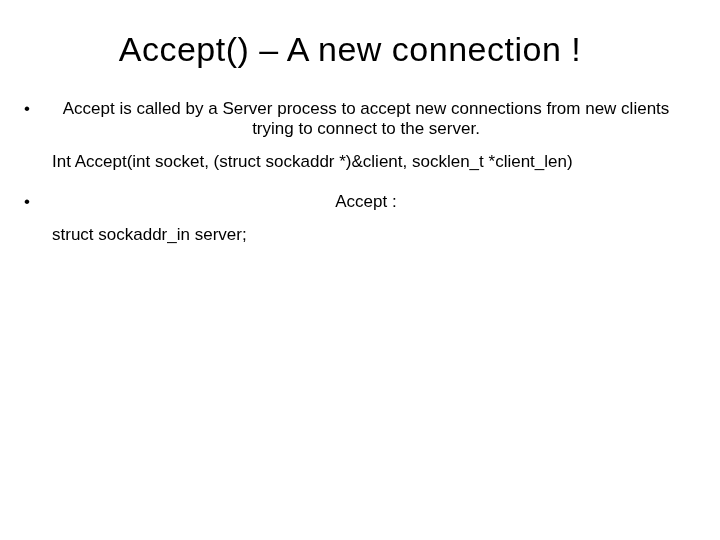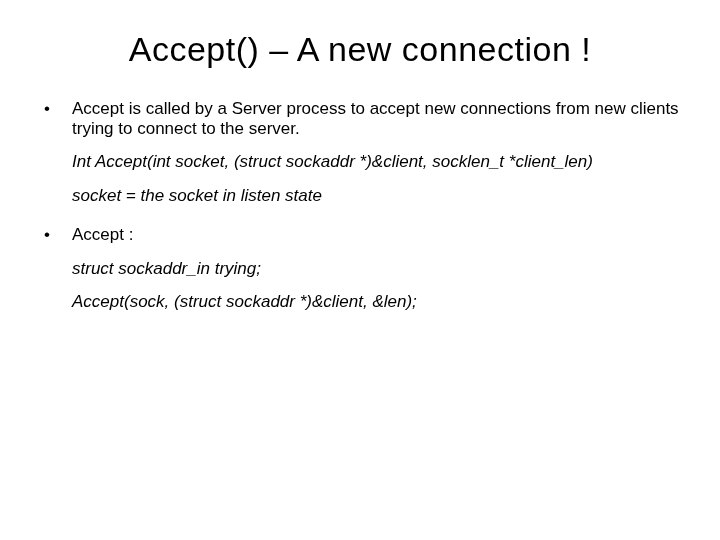--- a/index.html
+++ b/index.html
@@ -8,21 +8,21 @@
     width: 720px;
     height: 540px;
     background: #ffffff;
     font-family: Arial, Helvetica, sans-serif;
     color: #000000;
   }
   .slide {
     box-sizing: border-box;
     width: 720px;
     height: 540px;
-    padding: 30px 40px 20px 40px;
+    padding: 30px 40px 20px 20px;
   }
   .title {
     font-size: 34px;
     font-weight: 400;
     text-align: center;
     margin: 0 0 30px 0;
     letter-spacing: 0.5px;
   }
   .body {
     font-size: 17px;
@@ -33,28 +33,28 @@
     margin-bottom: 14px;
   }
   .bullet-mark {
     width: 28px;
     flex: 0 0 28px;
     text-align: left;
     padding-left: 4px;
   }
   .bullet-text {
     flex: 1;
+    text-align: center;
   }
   .sub {
     margin-left: 32px;
     margin-bottom: 14px;
   }
   .sub p {
     margin: 0 0 2px 0;
-    font-style: italic;
   }
   .gap-small {
     height: 6px;
   }
 </style>
 </head>
 <body>
 
 <div class="slide">
 
@@ -65,34 +65,30 @@
     <div class="bullet-row">
       <div class="bullet-mark">•</div>
       <div class="bullet-text">Accept is called by a Server process to accept new connections from new clients trying to connect to the server.</div>
     </div>
 
     <div class="sub">
       <p>Int Accept(int socket, (struct sockaddr *)&amp;client, socklen_t *client_len)</p>
     </div>
 
     <div class="sub">
-      <p>socket = the socket in listen state</p>
     </div>
 
     <div class="gap-small"></div>
 
     <div class="bullet-row">
       <div class="bullet-mark">•</div>
       <div class="bullet-text">Accept :</div>
     </div>
 
     <div class="sub">
-      <p>struct sockaddr_in trying;</p>
+      <p>struct sockaddr_in server;</p>
     </div>
 
 
-    <div class="sub">
-      <p>Accept(sock, (struct sockaddr *)&amp;client, &amp;len);</p>
-    </div>
 
   </div>
 
 </div>
 
 </body></html>

